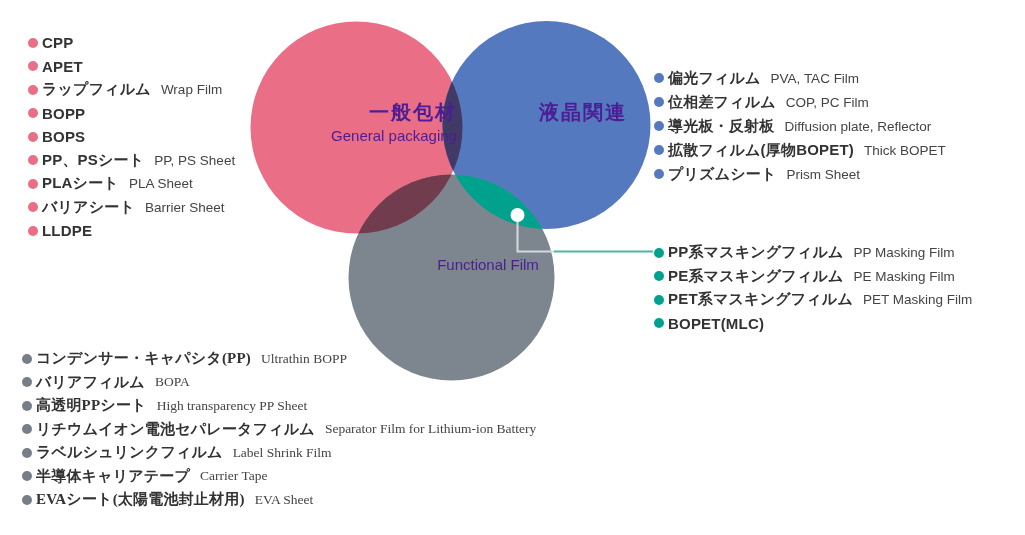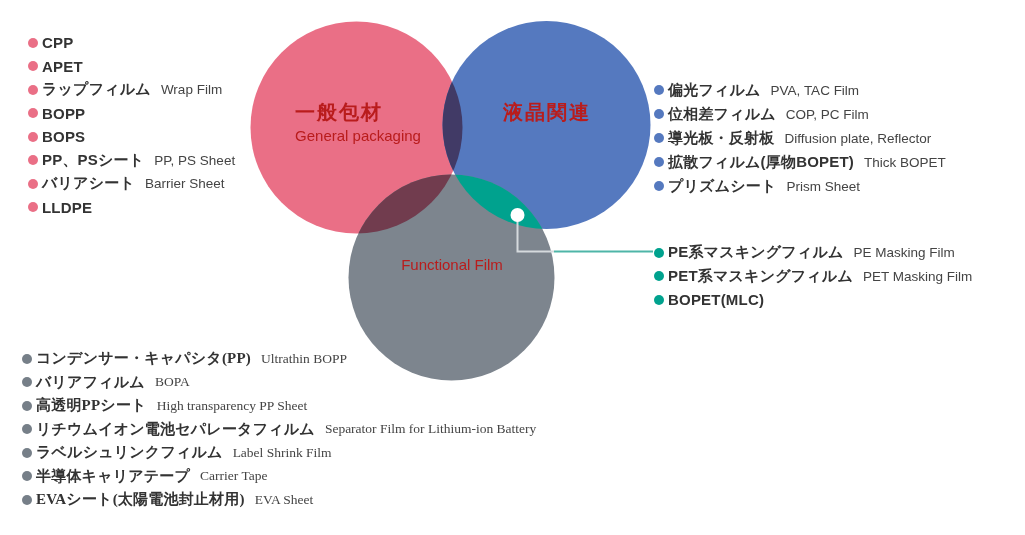--- a/index.html
+++ b/index.html
@@ -7,24 +7,25 @@
     position:relative;
     width:1025px;height:535px;
     background:#ffffff;
     overflow:hidden;
     font-family:"Liberation Sans","DejaVu Sans",sans-serif;
   }
   #venn-svg{position:absolute;left:0;top:0;}
   .circle-label{
     position:absolute;
     transform:translateX(-50%);
-    text-align:left;
-    color:#b91c1c;
+    text-align:right;
+    color:#4c1d95;
     white-space:nowrap;
     pointer-events:none;
+    margin-left:36px;
   }
   .label-jp{font-size:20px;font-weight:700;line-height:25px;letter-spacing:2px;}
   .label-en{font-size:15px;font-weight:400;line-height:22px;}
   ul.item-list{
     position:absolute;
     margin:0;padding:0;list-style:none;
   }
   ul.item-list li{
     display:flex;
     align-items:center;
@@ -125,30 +126,35 @@
         <span class="bullet" style="background: rgb(234, 111, 134);"></span>
         <span class="jp">BOPS</span>
       </li>
       <li>
         <span class="bullet" style="background: rgb(234, 111, 134);"></span>
         <span class="jp">PP、PSシート</span>
         <span class="en">PP, PS Sheet</span>
       </li>
       <li>
         <span class="bullet" style="background: rgb(234, 111, 134);"></span>
+        <span class="jp">PLAシート</span>
+        <span class="en">PLA Sheet</span>
+      </li>
+      <li>
+        <span class="bullet" style="background: rgb(234, 111, 134);"></span>
         <span class="jp">バリアシート</span>
         <span class="en">Barrier Sheet</span>
       </li>
       <li>
         <span class="bullet" style="background: rgb(234, 111, 134);"></span>
         <span class="jp">LLDPE</span>
       </li>
     </ul>
 
-  <ul class="item-list sp24" style="left:654px;top:78px;">
+  <ul class="item-list sp24" style="left:654px;top:66px;">
       <li>
         <span class="bullet" style="background: rgb(85, 121, 191);"></span>
         <span class="jp">偏光フィルム</span>
         <span class="en">PVA, TAC Film</span>
       </li>
       <li>
         <span class="bullet" style="background: rgb(85, 121, 191);"></span>
         <span class="jp">位相差フィルム</span>
         <span class="en">COP, PC Film</span>
       </li>
@@ -165,20 +171,25 @@
       <li>
         <span class="bullet" style="background: rgb(85, 121, 191);"></span>
         <span class="jp">プリズムシート</span>
         <span class="en">Prism Sheet</span>
       </li>
     </ul>
 
   <ul class="item-list" style="left:654px;top:241px;">
       <li>
         <span class="bullet" style="background: rgb(0, 162, 142);"></span>
+        <span class="jp">PP系マスキングフィルム</span>
+        <span class="en">PP Masking Film</span>
+      </li>
+      <li>
+        <span class="bullet" style="background: rgb(0, 162, 142);"></span>
         <span class="jp">PE系マスキングフィルム</span>
         <span class="en">PE Masking Film</span>
       </li>
       <li>
         <span class="bullet" style="background: rgb(0, 162, 142);"></span>
         <span class="jp">PET系マスキングフィルム</span>
         <span class="en">PET Masking Film</span>
       </li>
       <li>
         <span class="bullet" style="background: rgb(0, 162, 142);"></span>

